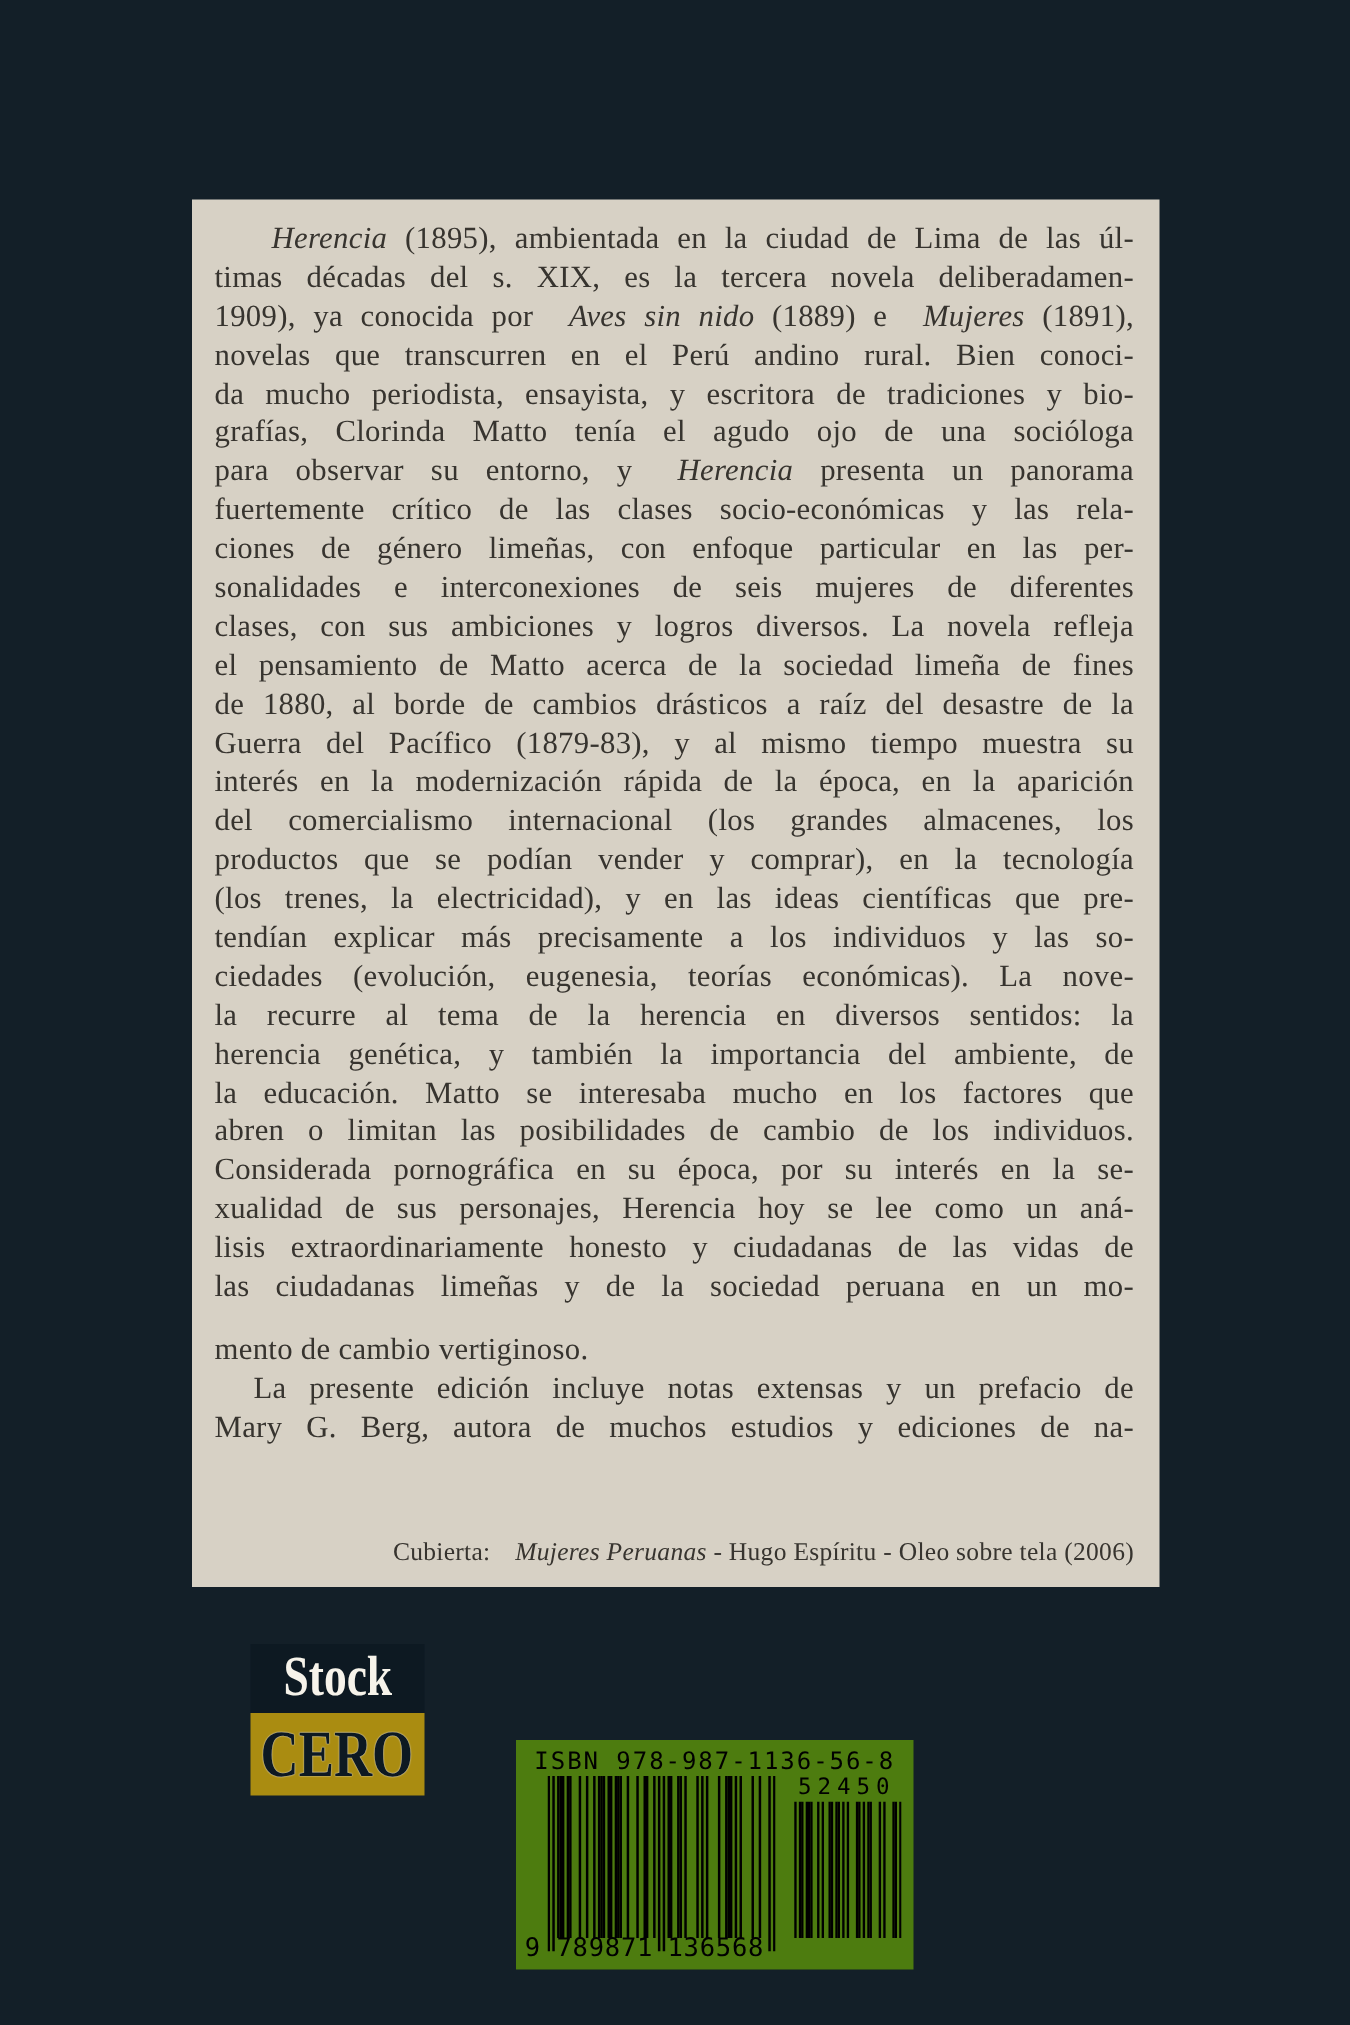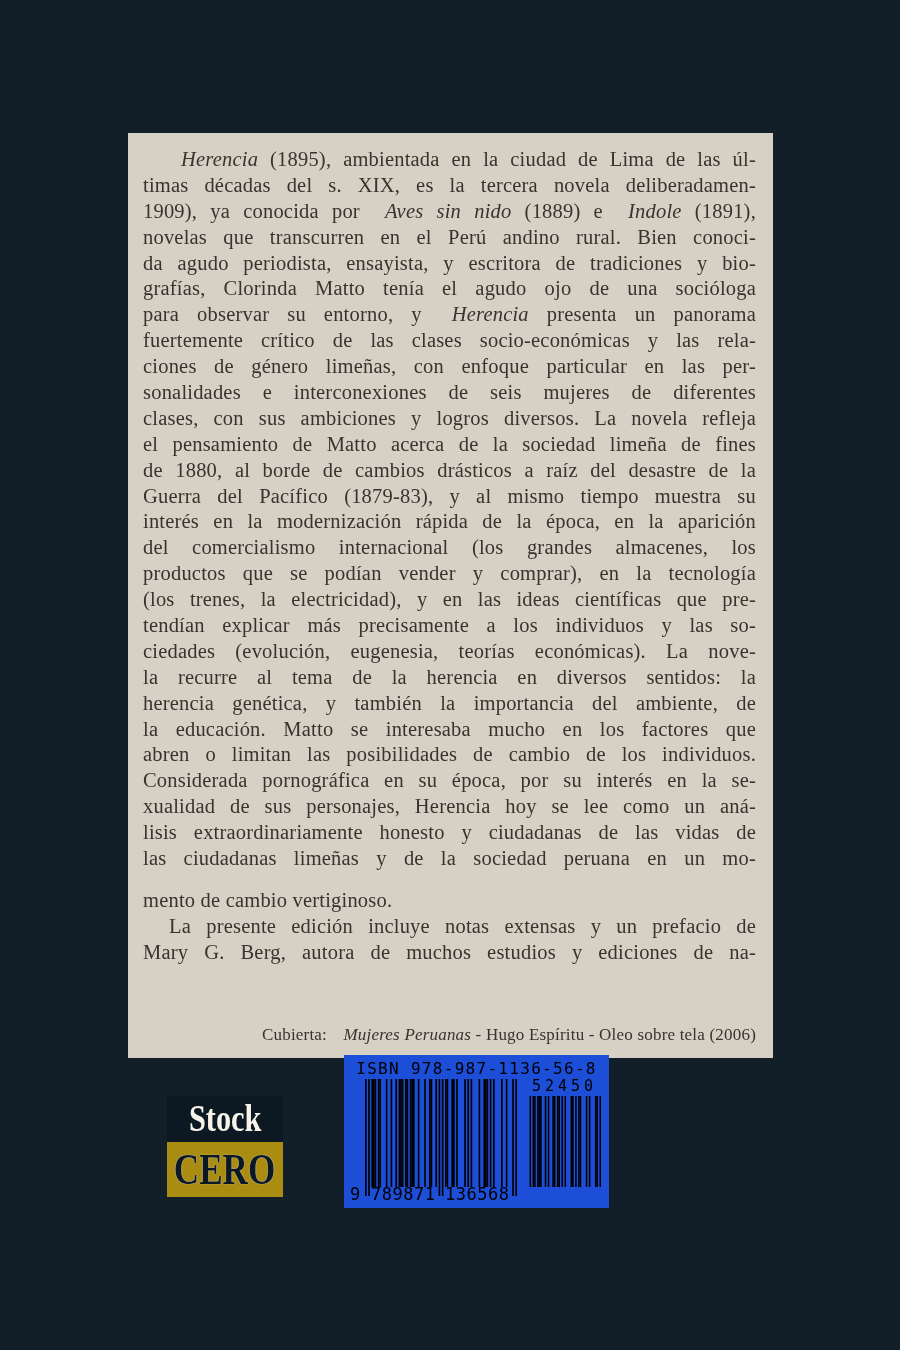--- a/index.html
+++ b/index.html
@@ -66,22 +66,22 @@
   }
   .logo-bottom span{
     font-family:"Liberation Serif", serif;
     font-weight:bold;font-size:44px;color:var(--navy);
     transform:scaleX(0.80);
     line-height:55px;
     text-shadow:0 0 1px #d9d3c2, 0 0 1px #d9d3c2;
   }
   
   .barcode-box{
-    position:absolute;left:344px;top:1055px;
-    width:265px;height:153px;background:#1d4ed8;
+    position:absolute;left:344px;top:1160px;
+    width:265px;height:153px;background:#4d7c0f;
   }
   .isbn-label{
     position:absolute;left:0;top:4px;width:100%;
     text-align:center;
     font-family:"DejaVu Sans Mono", monospace;
     font-size:16px;letter-spacing:1.3px;color:#000;
     white-space:nowrap;
   }
   .main-bars{position:absolute;left:21px;top:24px;}
   .addon-bars{position:absolute;left:184px;top:41px;}
@@ -106,23 +106,23 @@
 </style>
 </head>
 <body>
 
 <div class="page">
 
   <div class="cover-panel">
     <div class="body-text" id="body-text">
         <div class="line first"><i>Herencia</i><span> (1895), ambientada en la ciudad de Lima de las úl-</span></div>
         <div class="line"><span>timas décadas del s. XIX, es la tercera novela deliberadamen-</span></div>
-        <div class="line"><span>1909), ya conocida por </span><i>Aves sin nido</i><span> (1889) e </span><i>Indole</i><span> (1891),</span></div>
+        <div class="line"><span>1909), ya conocida por </span><i>Aves sin nido</i><span> (1889) e </span><i>Mujeres</i><span> (1891),</span></div>
         <div class="line"><span>novelas que transcurren en el Perú andino rural. Bien conoci-</span></div>
-        <div class="line"><span>da agudo periodista, ensayista, y escritora de tradiciones y bio-</span></div>
+        <div class="line"><span>da mucho periodista, ensayista, y escritora de tradiciones y bio-</span></div>
         <div class="line"><span>grafías, Clorinda Matto tenía el agudo ojo de una socióloga</span></div>
         <div class="line"><span>para observar su entorno, y </span><i>Herencia</i><span> presenta un panorama</span></div>
         <div class="line"><span>fuertemente crítico de las clases socio-económicas y las rela-</span></div>
         <div class="line"><span>ciones de género limeñas, con enfoque particular en las per-</span></div>
         <div class="line"><span>sonalidades e interconexiones de seis mujeres de diferentes</span></div>
         <div class="line"><span>clases, con sus ambiciones y logros diversos. La novela refleja</span></div>
         <div class="line"><span>el pensamiento de Matto acerca de la sociedad limeña de fines</span></div>
         <div class="line"><span>de 1880, al borde de cambios drásticos a raíz del desastre de la</span></div>
         <div class="line"><span>Guerra del Pacífico (1879-83), y al mismo tiempo muestra su</span></div>
         <div class="line"><span>interés en la modernización rápida de la época, en la aparición</span></div>

